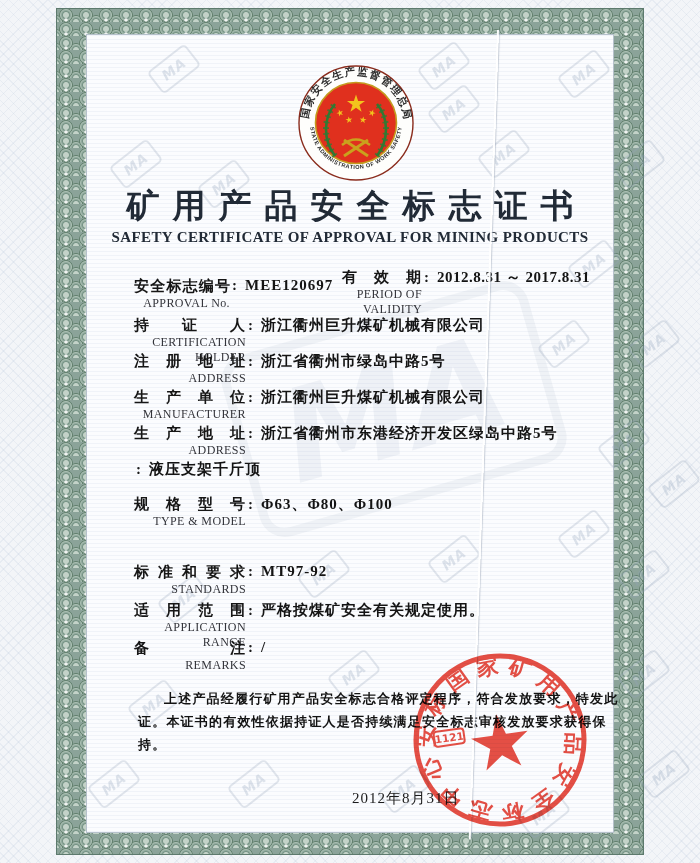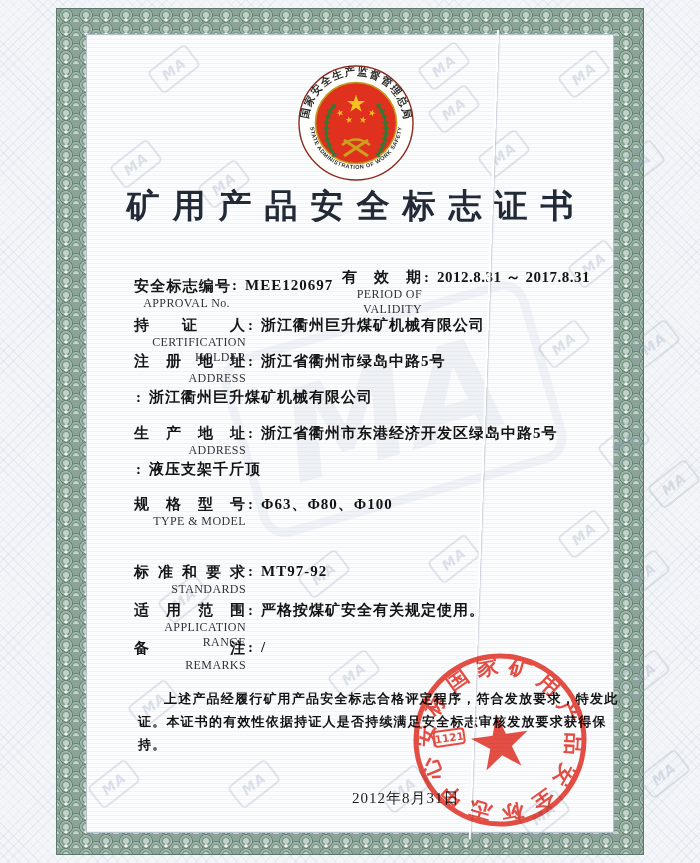--- a/index.html
+++ b/index.html
@@ -158,20 +158,21 @@
     </g>
 
     <g stroke="#caa21d" fill="none">
       <path d="M 47,92 L 71,76" stroke-width="3"></path>
       <path d="M 47,76 L 71,92" stroke-width="3"></path>
       <path d="M 45,81 Q 59,70 73,81" stroke-width="2.4"></path>
     </g>
   </svg>
 
   <div class="title">矿用产品安全标志证书</div>
+  <div class="subtitle">SAFETY CERTIFICATE OF APPROVAL FOR MINING PRODUCTS</div>
 
   <div class="field f-approval" style="top:268px">
     <span class="lblock">
       <span class="cn">安全标志编号</span>
       <span class="sub">APPROVAL No.</span>
     </span><span class="colon">:</span><span class="val">MEE120697</span>
   </div>
   <div class="field f-validity" style="top:268px">
     <span class="lblock">
       <span class="cn">有效期</span>
@@ -179,21 +180,21 @@
     </span><span class="colon">:</span><span class="val">2012.8.31 ～ 2017.8.31</span>
   </div>
 
   <div class="field" style="top:316px">
     <span class="lblock"><span class="cn">持证人</span><span class="sub">CERTIFICATION HOLDER</span></span><span class="colon">:</span><span class="val">浙江衢州巨升煤矿机械有限公司</span>
   </div>
   <div class="field" style="top:352px">
     <span class="lblock"><span class="cn">注册地址</span><span class="sub">ADDRESS</span></span><span class="colon">:</span><span class="val">浙江省衢州市绿岛中路5号</span>
   </div>
   <div class="field" style="top:388px">
-    <span class="colon">:</span><span class="val">浙江衢州巨升煤矿机械有限公司</span>
+    <span class="lblock"><span class="cn">生产单位</span><span class="sub">MANUFACTURER</span></span><span class="colon">:</span><span class="val">浙江衢州巨升煤矿机械有限公司</span>
   </div>
   <div class="field" style="top:424px">
     <span class="lblock"><span class="cn">生产地址</span><span class="sub">ADDRESS</span></span><span class="colon">:</span><span class="val">浙江省衢州市东港经济开发区绿岛中路5号</span>
   </div>
   <div class="field" style="top:460px">
     <span class="colon">:</span><span class="val">液压支架千斤顶</span>
   </div>
   <div class="field" style="top:495px">
     <span class="lblock"><span class="cn">规格型号</span><span class="sub">TYPE &amp; MODEL</span></span><span class="colon">:</span><span class="val">Φ63、Φ80、Φ100</span>
   </div>

